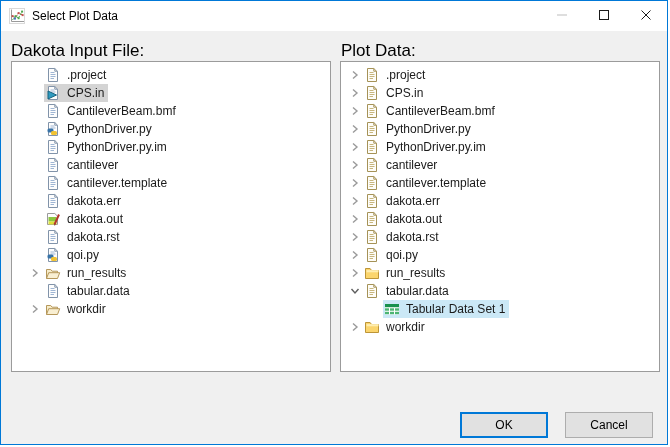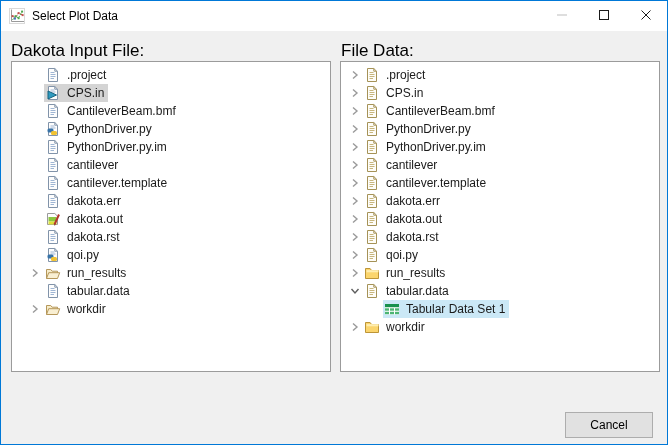--- a/index.html
+++ b/index.html
@@ -88,21 +88,21 @@
         </span>
       <span class="win-btn" id="btn-close">
           <span><svg width="10" height="10" viewBox="0 0 10 10">
               <path d="M0.5 0.5 L9.5 9.5 M9.5 0.5 L0.5 9.5" stroke="#1a1a1a" fill="none"></path>
             </svg></span>
         </span>
     </div>
   </div>
 
   <div class="panel-label left">Dakota Input File:</div>
-  <div class="panel-label right">File Data:</div>
+  <div class="panel-label right">Plot Data:</div>
 
   <div class="listbox left" id="left-tree">
       <div class="tree-row">
         <span class="chevron"></span>
         <span class="row-content">
           <span class="icon">
             <svg width="16" height="16" viewBox="0 0 16 16">
               <path d="M3.5 1.5 h6.3 l2.7 2.7 v10.3 h-9 z" fill="#fdfdfd" stroke="#8193a9"></path>
               <path d="M9.8 1.5 v2.7 h2.7" fill="none" stroke="#8193a9"></path>
               <path d="M5.5 5.5 h4 M5.5 7.5 h5 M5.5 9.5 h5 M5.5 11.5 h3.5" stroke="#9fb6d4"></path>
@@ -546,15 +546,16 @@
             <svg width="16" height="16" viewBox="0 0 16 16">
               <path d="M1.5 13.5 v-10 h4.6 l1.5 2 h6.9 v8 z" fill="#fbd56d" stroke="#bd9537"></path>
               <path d="M2.5 6.2 h12" stroke="#ffeeb0" stroke-width="2.2"></path>
             </svg>
           </span>
           <span class="tree-label">workdir</span>
         </span>
       </div>
     </div>
 
+  <button class="btn ok">OK</button>
   <button class="btn cancel">Cancel</button>
 
 </div>
 
 </body></html>

